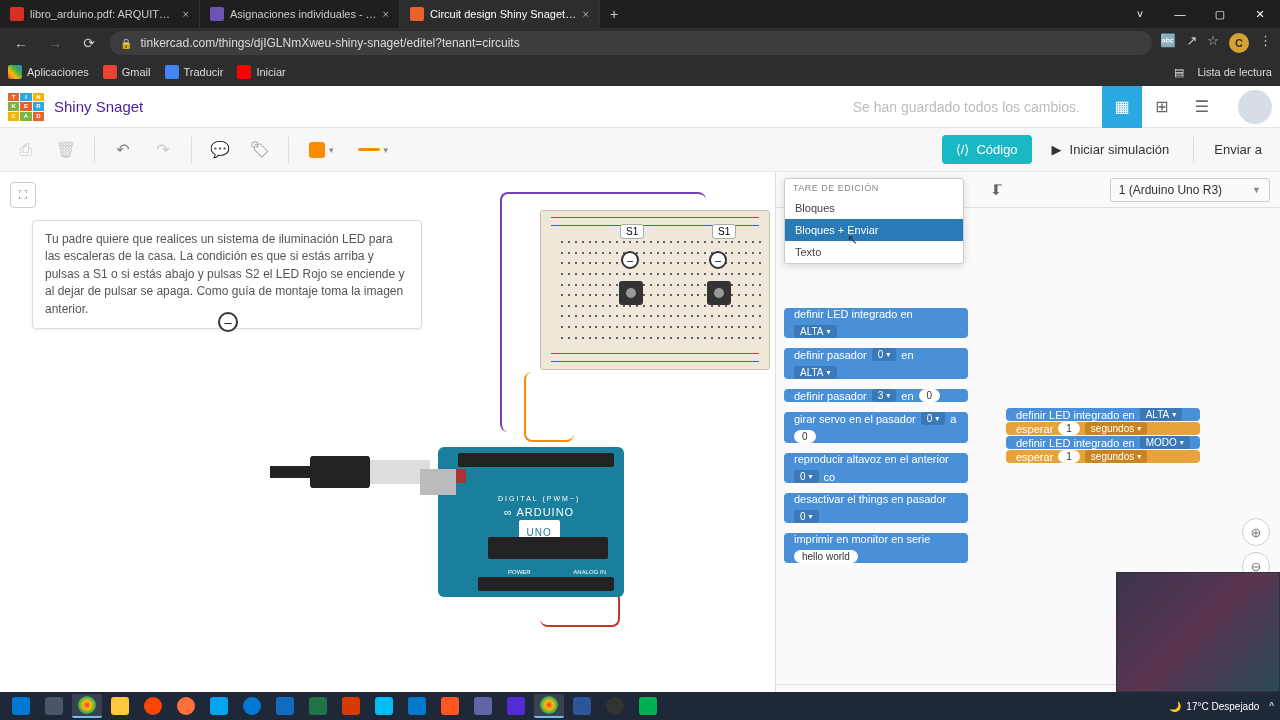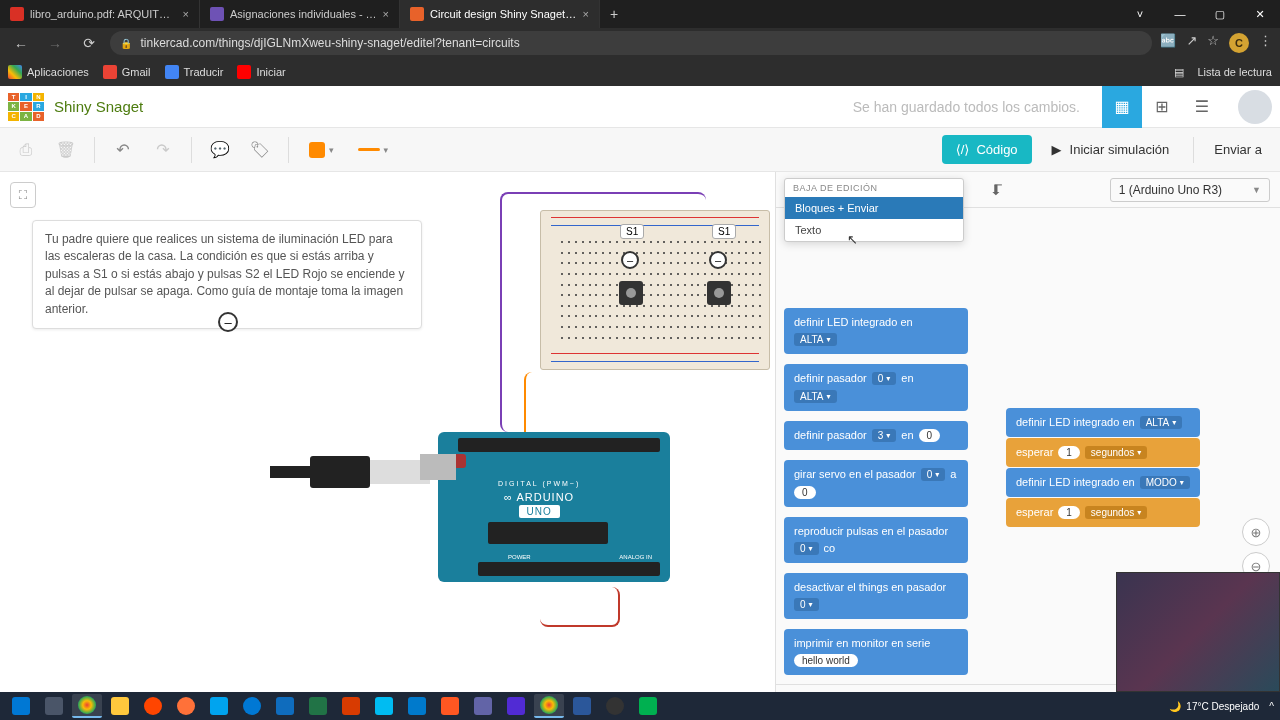--- a/index.html
+++ b/index.html
@@ -21,21 +21,21 @@
 .addrright{display:flex;gap:10px;color:#ccc}
 .addrright span{font-size:13px}
 .avatar-c{width:20px;height:20px;border-radius:50%;background:#d4a332;color:#3d2d0e;display:flex;align-items:center;justify-content:center;font-size:11px;font-weight:bold}
 .bookbar{height:28px;background:#2d2d2d;display:flex;align-items:center;padding:0 8px;gap:14px;color:#ddd;font-size:11px;justify-content:space-between}
 .bookbar-left{display:flex;align-items:flex-start;gap:14px}
 .bookitem{display:flex;align-items:center;gap:5px}
 .bookicon{width:14px;height:14px;border-radius:2px}
 .appheader{height:42px;background:#fff;border-bottom:1px solid #e6e6e6;display:flex;align-items:center;padding:0 8px;gap:10px}
 .logo{width:36px;height:28px;display:grid;grid-template-columns:repeat(3,1fr);grid-template-rows:repeat(3,1fr);gap:1px;font-size:6px;font-weight:bold}
 .logo div{display:flex;align-items:center;justify-content:center;color:#fff}
-.projname{font-size:15px;color:#4d7c0f}
+.projname{font-size:15px;color:#4c1d95}
 .savemsg{margin-left:auto;color:#bbb;font-size:14px}
 .hdricons{display:flex;gap:0;margin-left:12px}
 .hdricon{width:40px;height:42px;display:flex;align-items:center;justify-content:center;font-size:16px;color:#666}
 .hdricon.active{background:#2aa8e0;color:#fff}
 .hdravatar{width:34px;height:34px;border-radius:50%;background:#d8dde3;margin-left:6px}
 .toolbar{height:44px;background:#f7f7f7;border-bottom:1px solid #e6e6e6;display:flex;align-items:center;padding:0 10px;gap:8px}
 .tbico{width:32px;height:32px;display:flex;align-items:center;justify-content:center;color:#888;font-size:16px;border-radius:4px}
 .tbsep{width:1px;height:26px;background:#ddd;margin:0 4px}
 .colorchip{display:flex;align-items:center;gap:4px;padding:4px 8px}
 .chip{width:16px;height:16px;border-radius:3px}
@@ -55,21 +55,21 @@
 .bbrail{position:absolute;left:4px;right:4px;height:1px}
 .bbrail.red{background:#d33}
 .bbrail.blue{background:#36c}
 .bbholes{position:absolute;left:18px;right:6px;top:26px;bottom:26px;display:grid;grid-template-columns:repeat(30,1fr);grid-template-rows:repeat(10,1fr)}
 .bbholes i{width:2px;height:2px;background:#333;border-radius:50%;justify-self:center;align-self:center}
 .switch{position:absolute;width:24px;height:24px;background:#333;border-radius:3px}
 .switch::after{content:"";position:absolute;left:7px;top:7px;width:10px;height:10px;background:#999;border-radius:50%}
 .switchlabel{position:absolute;background:#fff;border:1px solid #aaa;border-radius:3px;padding:1px 5px;font-size:10px}
 .term{position:absolute;width:18px;height:18px;border:2px solid #333;border-radius:50%;background:#fff;display:flex;align-items:center;justify-content:center;font-size:11px}
 .wire{position:absolute;border:2px solid;border-radius:8px;pointer-events:none}
-.arduino{position:absolute;left:438px;top:260px;width:232px;height:150px;background:#1a7f9c;border-radius:6px}
+.arduino{position:absolute;left:438px;top:275px;width:186px;height:150px;background:#1a7f9c;border-radius:6px}
 .arduino .header{position:absolute;top:6px;left:20px;right:10px;height:14px;background:#222;border-radius:2px}
 .arduino .header2{position:absolute;bottom:6px;left:40px;right:10px;height:14px;background:#222;border-radius:2px}
 .arduino .chip{position:absolute;left:50px;top:90px;width:120px;height:22px;background:#222;border-radius:2px}
 .arduino .usb{position:absolute;left:-18px;top:22px;width:36px;height:26px;background:#bbb}
 .arduino .brand{position:absolute;left:60px;top:48px;color:#fff;font-size:9px;text-align:center;letter-spacing:1px}
 .arduino .reset{position:absolute;left:14px;top:22px;width:14px;height:14px;background:#a33;border-radius:3px}
 .usbcable{position:absolute;left:270px;top:280px;width:160px;height:40px}
 .usbplug{position:absolute;left:100px;top:8px;width:60px;height:24px;background:#ddd}
 .usbconn{position:absolute;left:40px;top:4px;width:60px;height:32px;background:#222;border-radius:3px}
 .usbcord{position:absolute;left:0;top:14px;width:42px;height:12px;background:#222}
@@ -78,21 +78,21 @@
 .datasel{margin-left:auto;font-size:12px;color:#333;padding:4px 8px;border:1px solid #ccc;border-radius:3px;display:flex;align-items:center;gap:30px}
 .datasel .arrow{font-size:9px;color:#888}
 .download{font-size:14px;color:#666;padding:4px}
 .dropdown{position:absolute;left:8px;top:6px;width:180px;background:#fff;border:1px solid #ccc;border-radius:3px;box-shadow:0 2px 8px rgba(0,0,0,.15);z-index:10;font-size:11px}
 .dd-title{padding:4px 8px;color:#888;font-size:9px;letter-spacing:.5px}
 .dd-opt{padding:5px 10px;color:#444;cursor:pointer}
 .dd-opt.sel{background:#2a7ab8;color:#fff}
 .cursor{position:absolute;left:62px;top:53px;font-size:13px;color:#333;pointer-events:none}
 .palette{flex:1;overflow:hidden;display:flex}
 .palcol{width:200px;padding:10px 8px;display:flex;flex-direction:column;gap:10px}
-.block{background:#4a90d9;color:#fff;font-size:11px;padding:8px 10px;border-radius:4px;display:flex;align-items:flex-start;gap:5px;flex-wrap:wrap;white-space:nowrap;position:relative}
+.block{background:#4a90d9;color:#fff;font-size:11px;padding:0 10px;border-radius:4px;display:flex;align-items:flex-end;gap:5px;flex-wrap:wrap;white-space:nowrap;position:relative}
 .block.orange{background:#e8a23a}
 .block .pill{background:#fff;color:#333;padding:1px 8px;border-radius:9px;font-size:10px}
 .block .ddv{background:#3a78b8;padding:1px 6px;border-radius:3px;font-size:10px;display:inline-flex;align-items:center;gap:3px}
 .block .ddv::after{content:"▾";font-size:8px}
 .workspace{flex:1;position:relative;background:#fafafa}
 .ws-stack{position:absolute;left:30px;top:200px;display:flex;flex-direction:column;gap:0}
 .ws-stack .block{border-radius:4px;margin-bottom:1px}
 .zoomctl{position:absolute;right:10px;top:310px;display:flex;flex-direction:column;gap:6px}
 .zoomctl div{width:28px;height:28px;border:1px solid #ccc;border-radius:14px;background:#fff;display:flex;align-items:center;justify-content:center;color:#777;font-size:13px}
 .trash{position:absolute;right:10px;bottom:40px;font-size:22px;color:#bbb}
@@ -557,32 +557,33 @@
 
     <div class="usbcable">
       <div class="usbcord"></div>
         <div class="usbconn"></div>
         <div class="usbplug"></div>
     </div>
     <div class="arduino">
       <div class="header"></div>
       <div class="reset"></div>
       <div class="usb"></div>
-      <div class="brand"><div style="font-size:7px;letter-spacing:2px">DIGITAL (PWM~)</div><div style="font-size:11px;margin-top:4px">∞ <span>ARDUINO</span></div><div style="background:#fff;color:#1a7f9c;display:inline-block;padding:1px 8px;border-radius:2px;margin-top:2px;font-size:10px">UNO</div></div>
+      <div class="brand"><div style="font-size:7px;letter-spacing:2px">DIGITAL (PWM~)</div><div style="font-size:11px;margin-top:4px">∞ <span>ARDUINO</span></div><div style="background:#fff;color:#1a7f9c;display:inline-block;padding:7px 8px;border-radius:2px;margin-top:2px;font-size:10px">UNO</div></div>
       <div class="chip"></div>
       <div class="header2"></div>
       <div style="position:absolute;bottom:22px;left:70px;color:#fff;font-size:6px">POWER</div>
       <div style="position:absolute;bottom:22px;right:18px;color:#fff;font-size:6px">ANALOG IN</div>
     </div>
   </div>
 
   <div class="codepanel">
     <div class="codehead">
       <div class="dropdown">
-        <div class="dd-title">BAJA DE EDICIÓN</div>
+        <div class="dd-title">TARE DE EDICIÓN</div>
+        <div class="dd-opt">Bloques</div>
         <div class="dd-opt sel">Bloques + Enviar</div>
         <div class="dd-opt">Texto</div>
         <div class="cursor">↖</div>
       </div>
       <div class="download" style="margin-left:200px">⬇̅</div>
       <div class="datasel">
           <span>1 (Arduino Uno R3)</span>
           <span class="arrow">▼</span>
         </div>
     </div>
@@ -604,21 +605,21 @@
             <span>en</span>
             <span class="pill">0</span>
           </div>
         <div class="block">
             <span>girar servo en el pasador</span>
             <span class="ddv">0</span>
             <span>a</span>
             <span class="pill">0</span>
           </div>
         <div class="block">
-            <span>reproducir pulsas en el pasador</span>
+            <span>reproducir altavoz en el anterior</span>
             <span class="ddv">0</span>
             <span>co</span>
           </div>
         <div class="block">
             <span>desactivar el things en pasador</span>
             <span class="ddv">0</span>
           </div>
         <div class="block">
             <span>imprimir en monitor en serie</span>
             <span class="pill">hello world</span>

